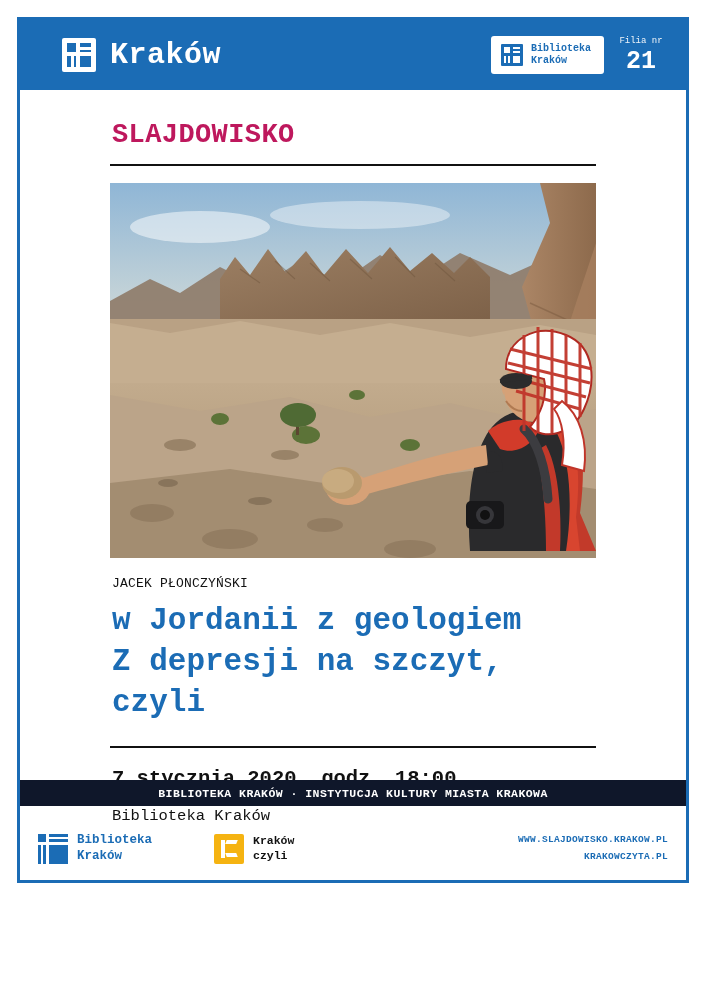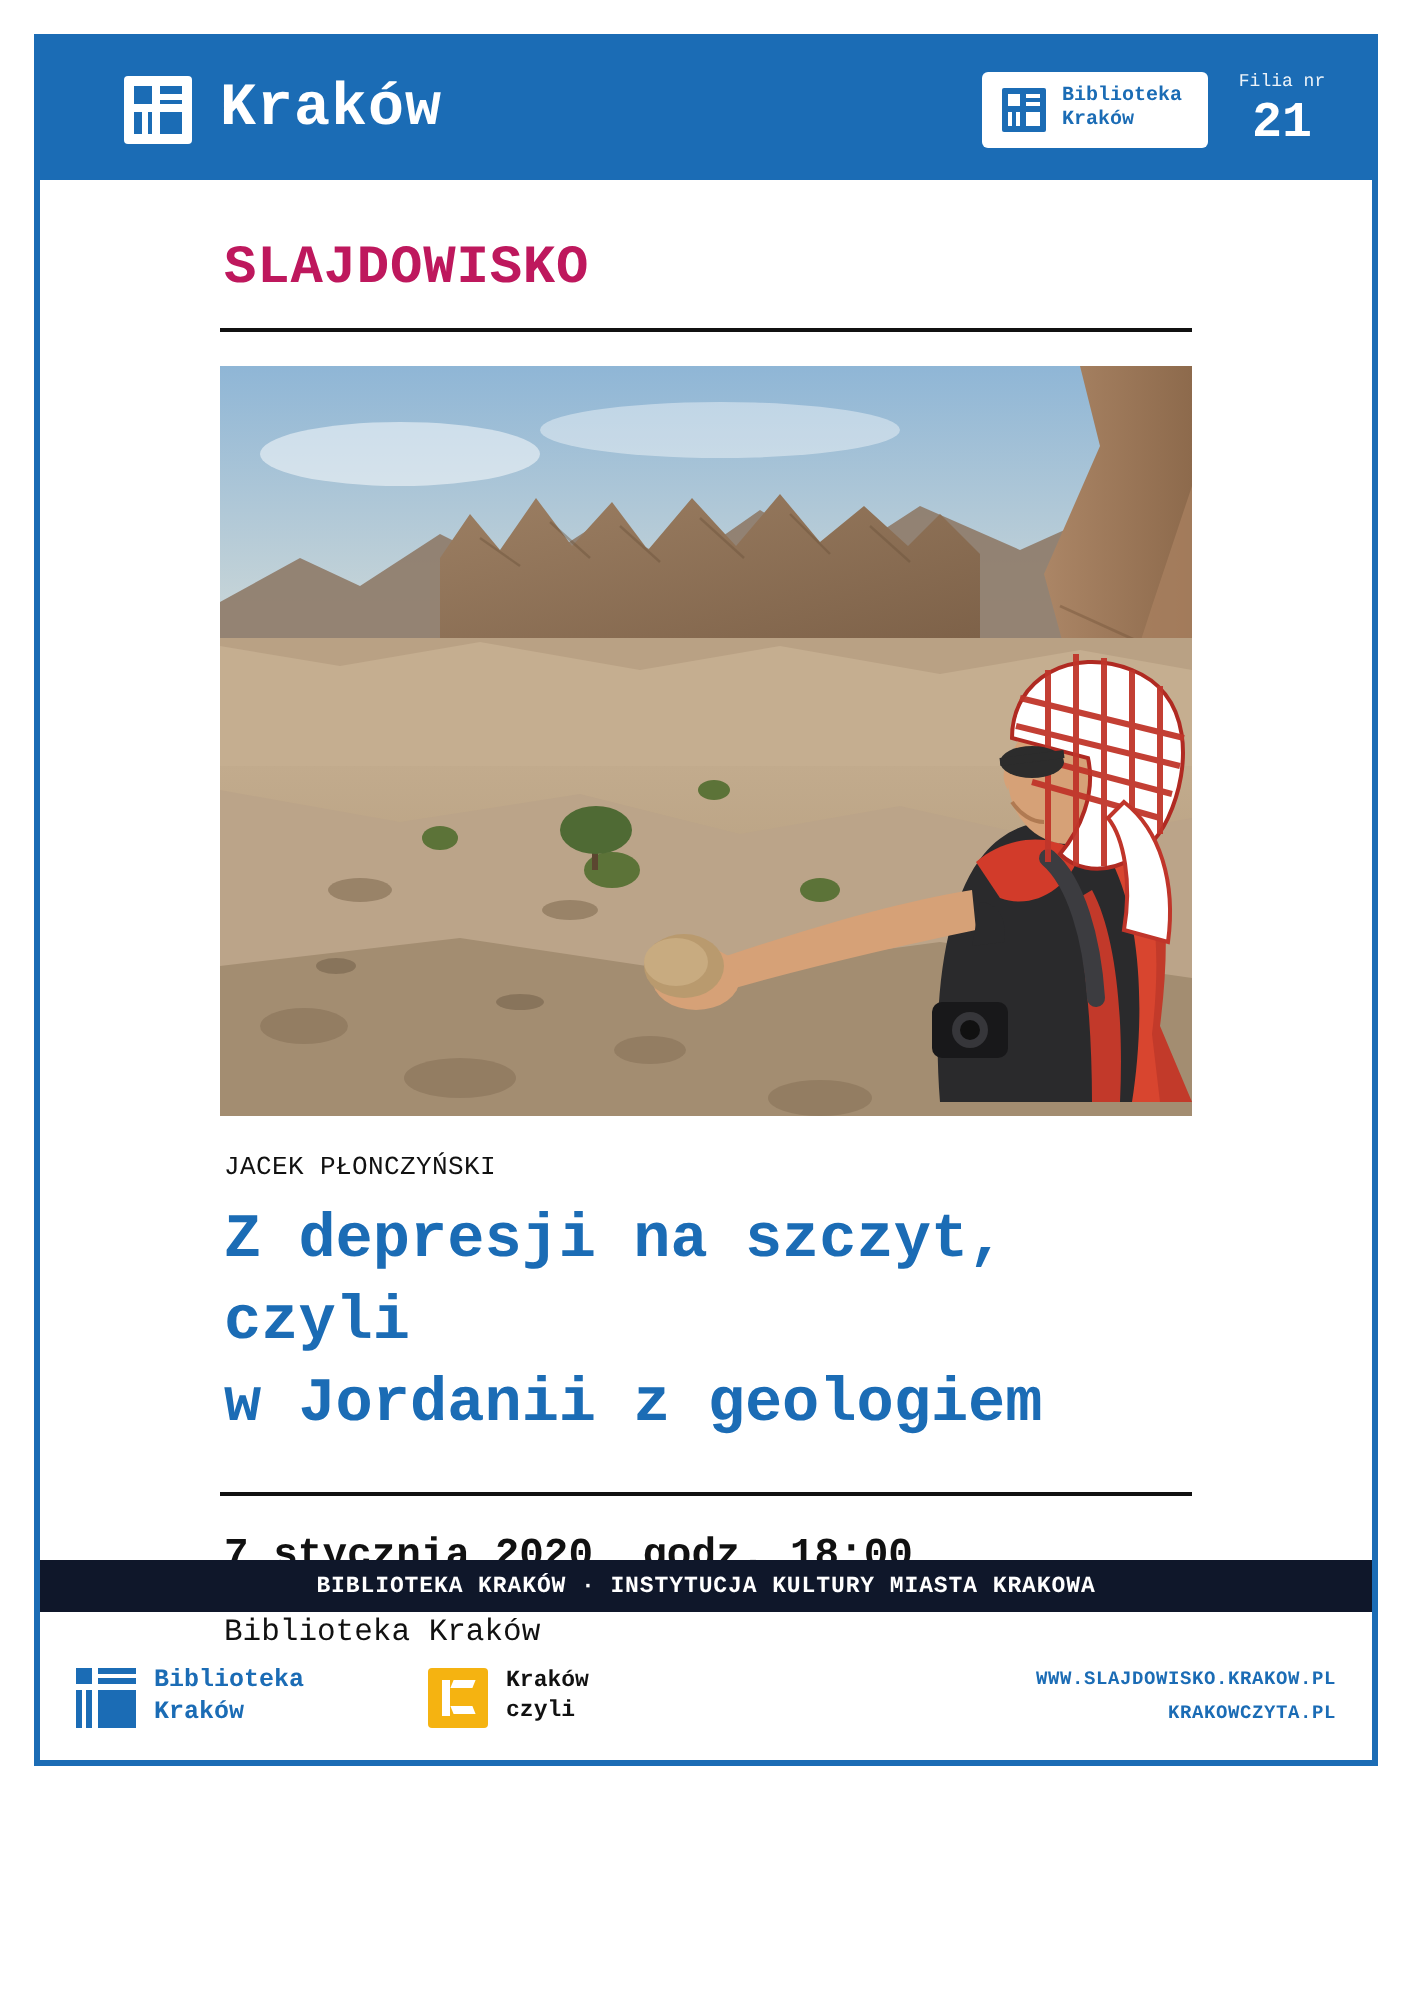--- a/index.html
+++ b/index.html
@@ -499,22 +499,22 @@
           <rect x="356" y="318" width="38" height="28" rx="5" fill="#18181a"></rect>
           <circle cx="375" cy="332" r="9" fill="#36363a"></circle>
           <circle cx="375" cy="332" r="5" fill="#111"></circle>
         </g>
       </svg>
     </div>
 
     <div class="author">JACEK PŁONCZYŃSKI</div>
 
     <div class="title">
+      <div>w Jordanii z geologiem</div>
       <div>Z depresji na szczyt, czyli</div>
-      <div>w Jordanii z geologiem</div>
     </div>
 
     <div class="rule2"></div>
 
     <div class="datetime">7 stycznia 2020, godz. 18:00</div>
 
     <div class="venue">
       <div>Biblioteka Kraków</div>
     </div>
   </div>

